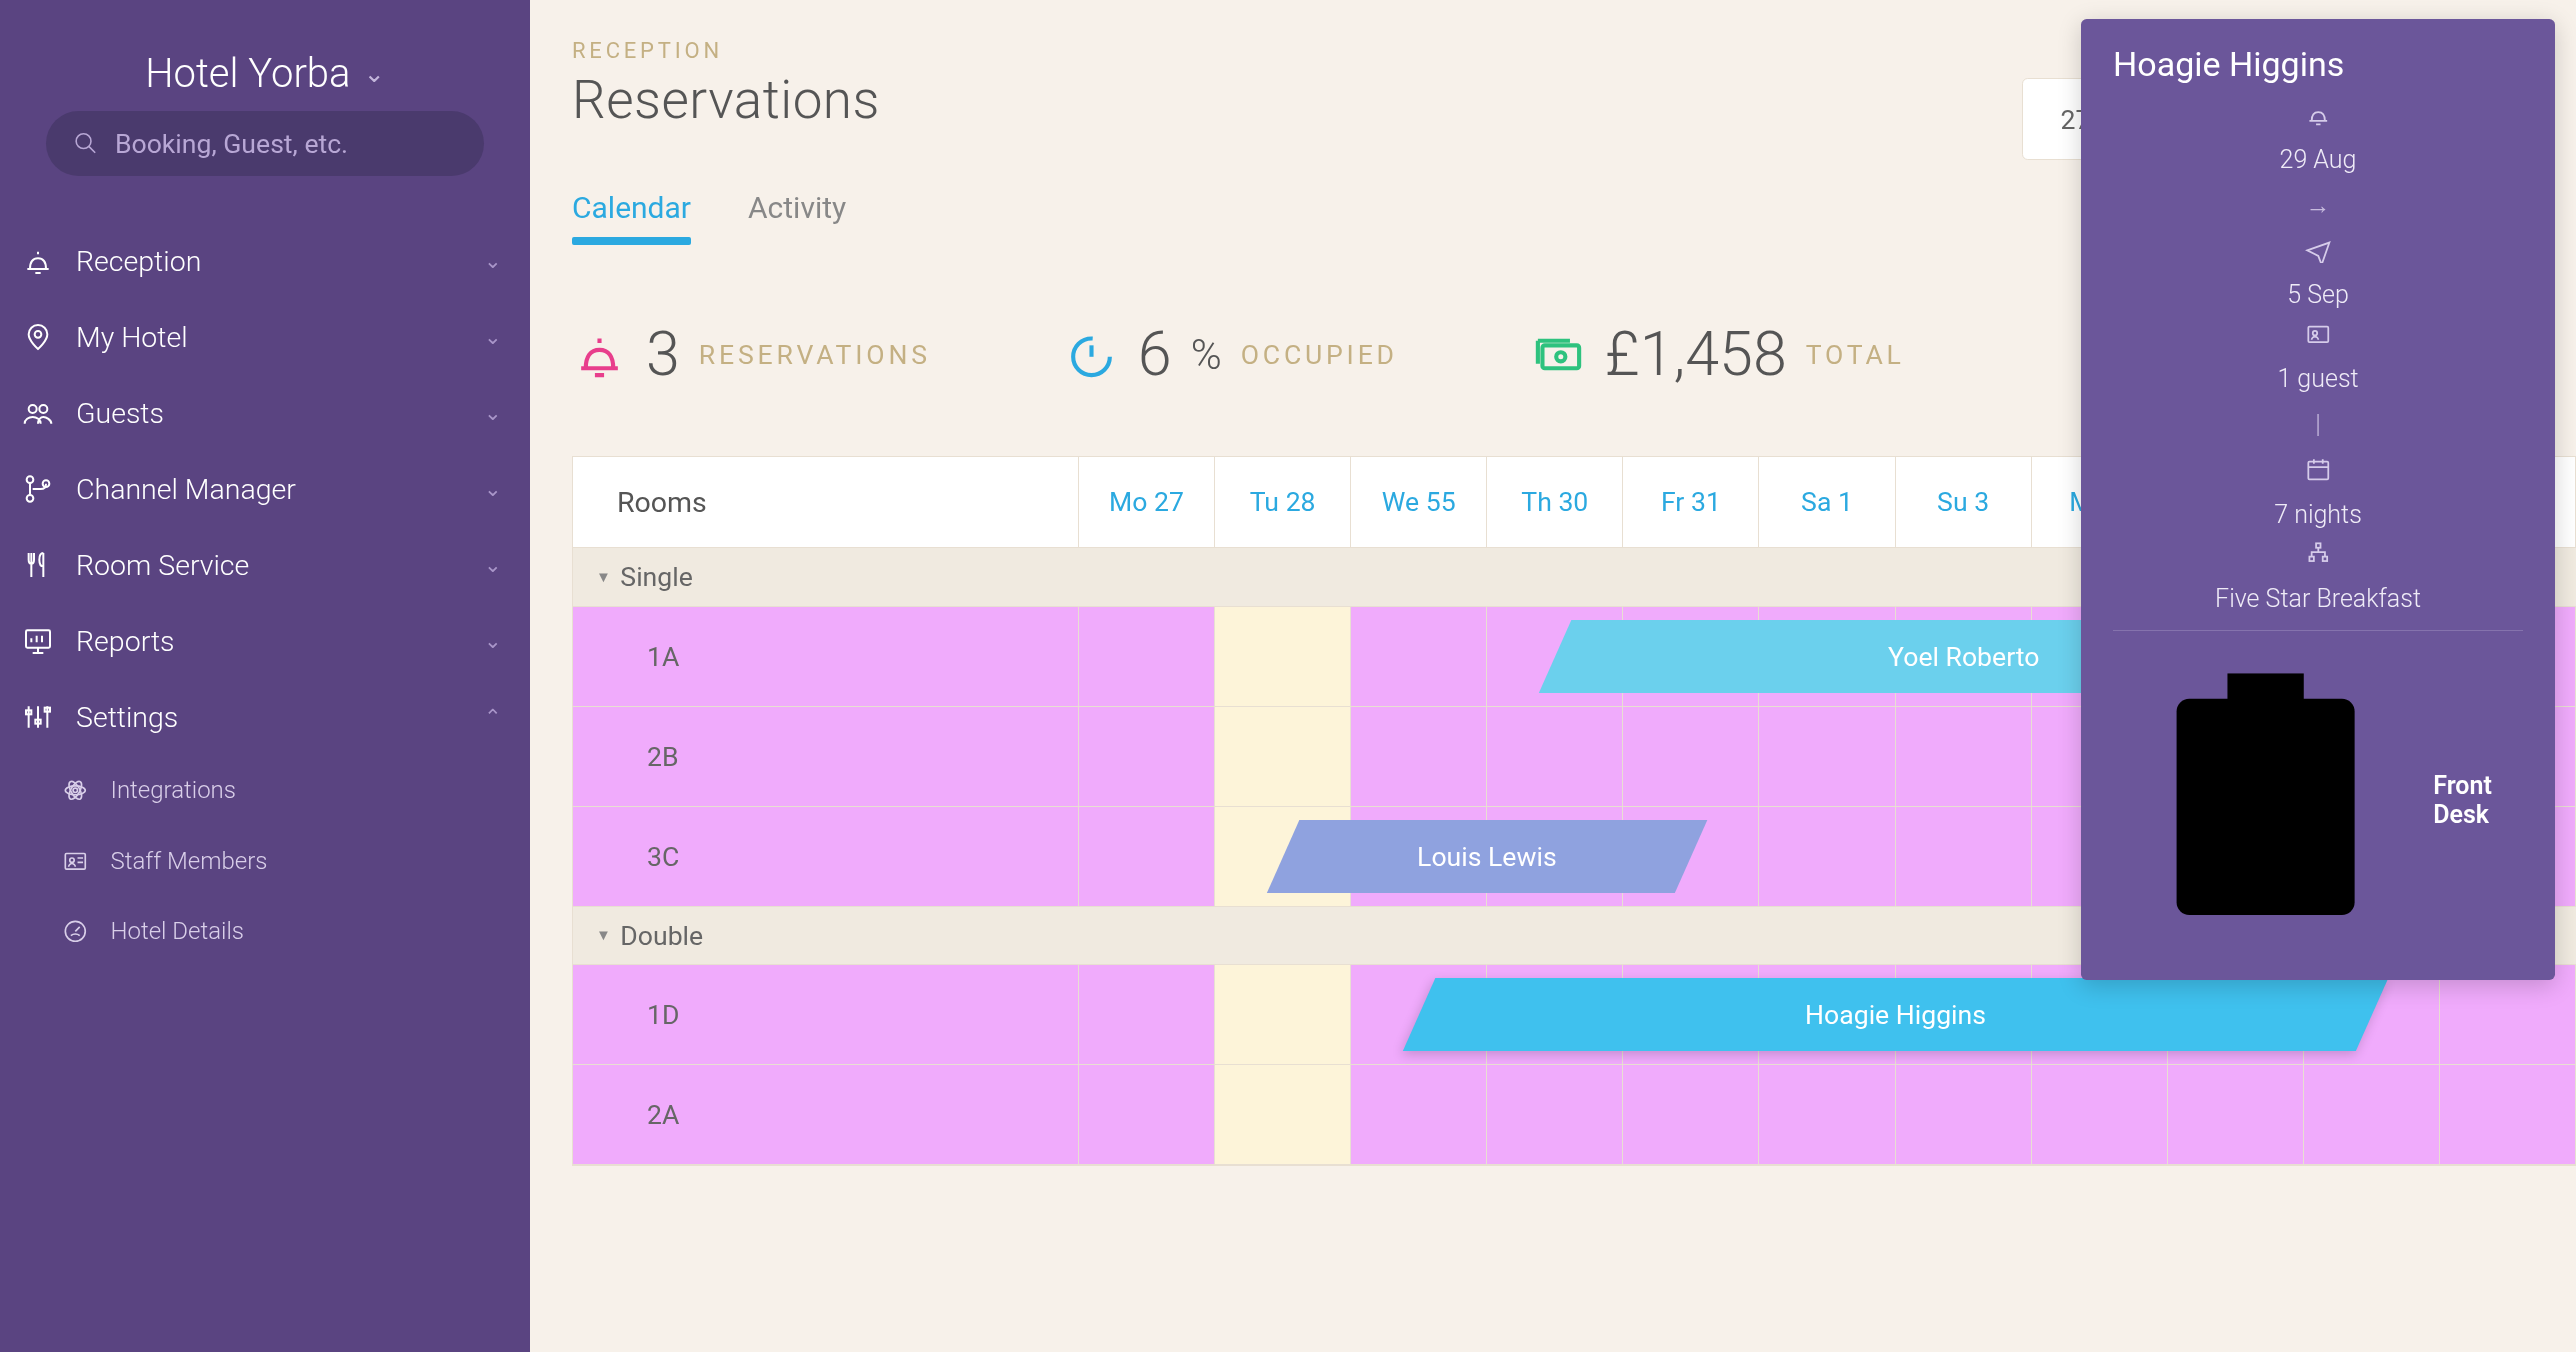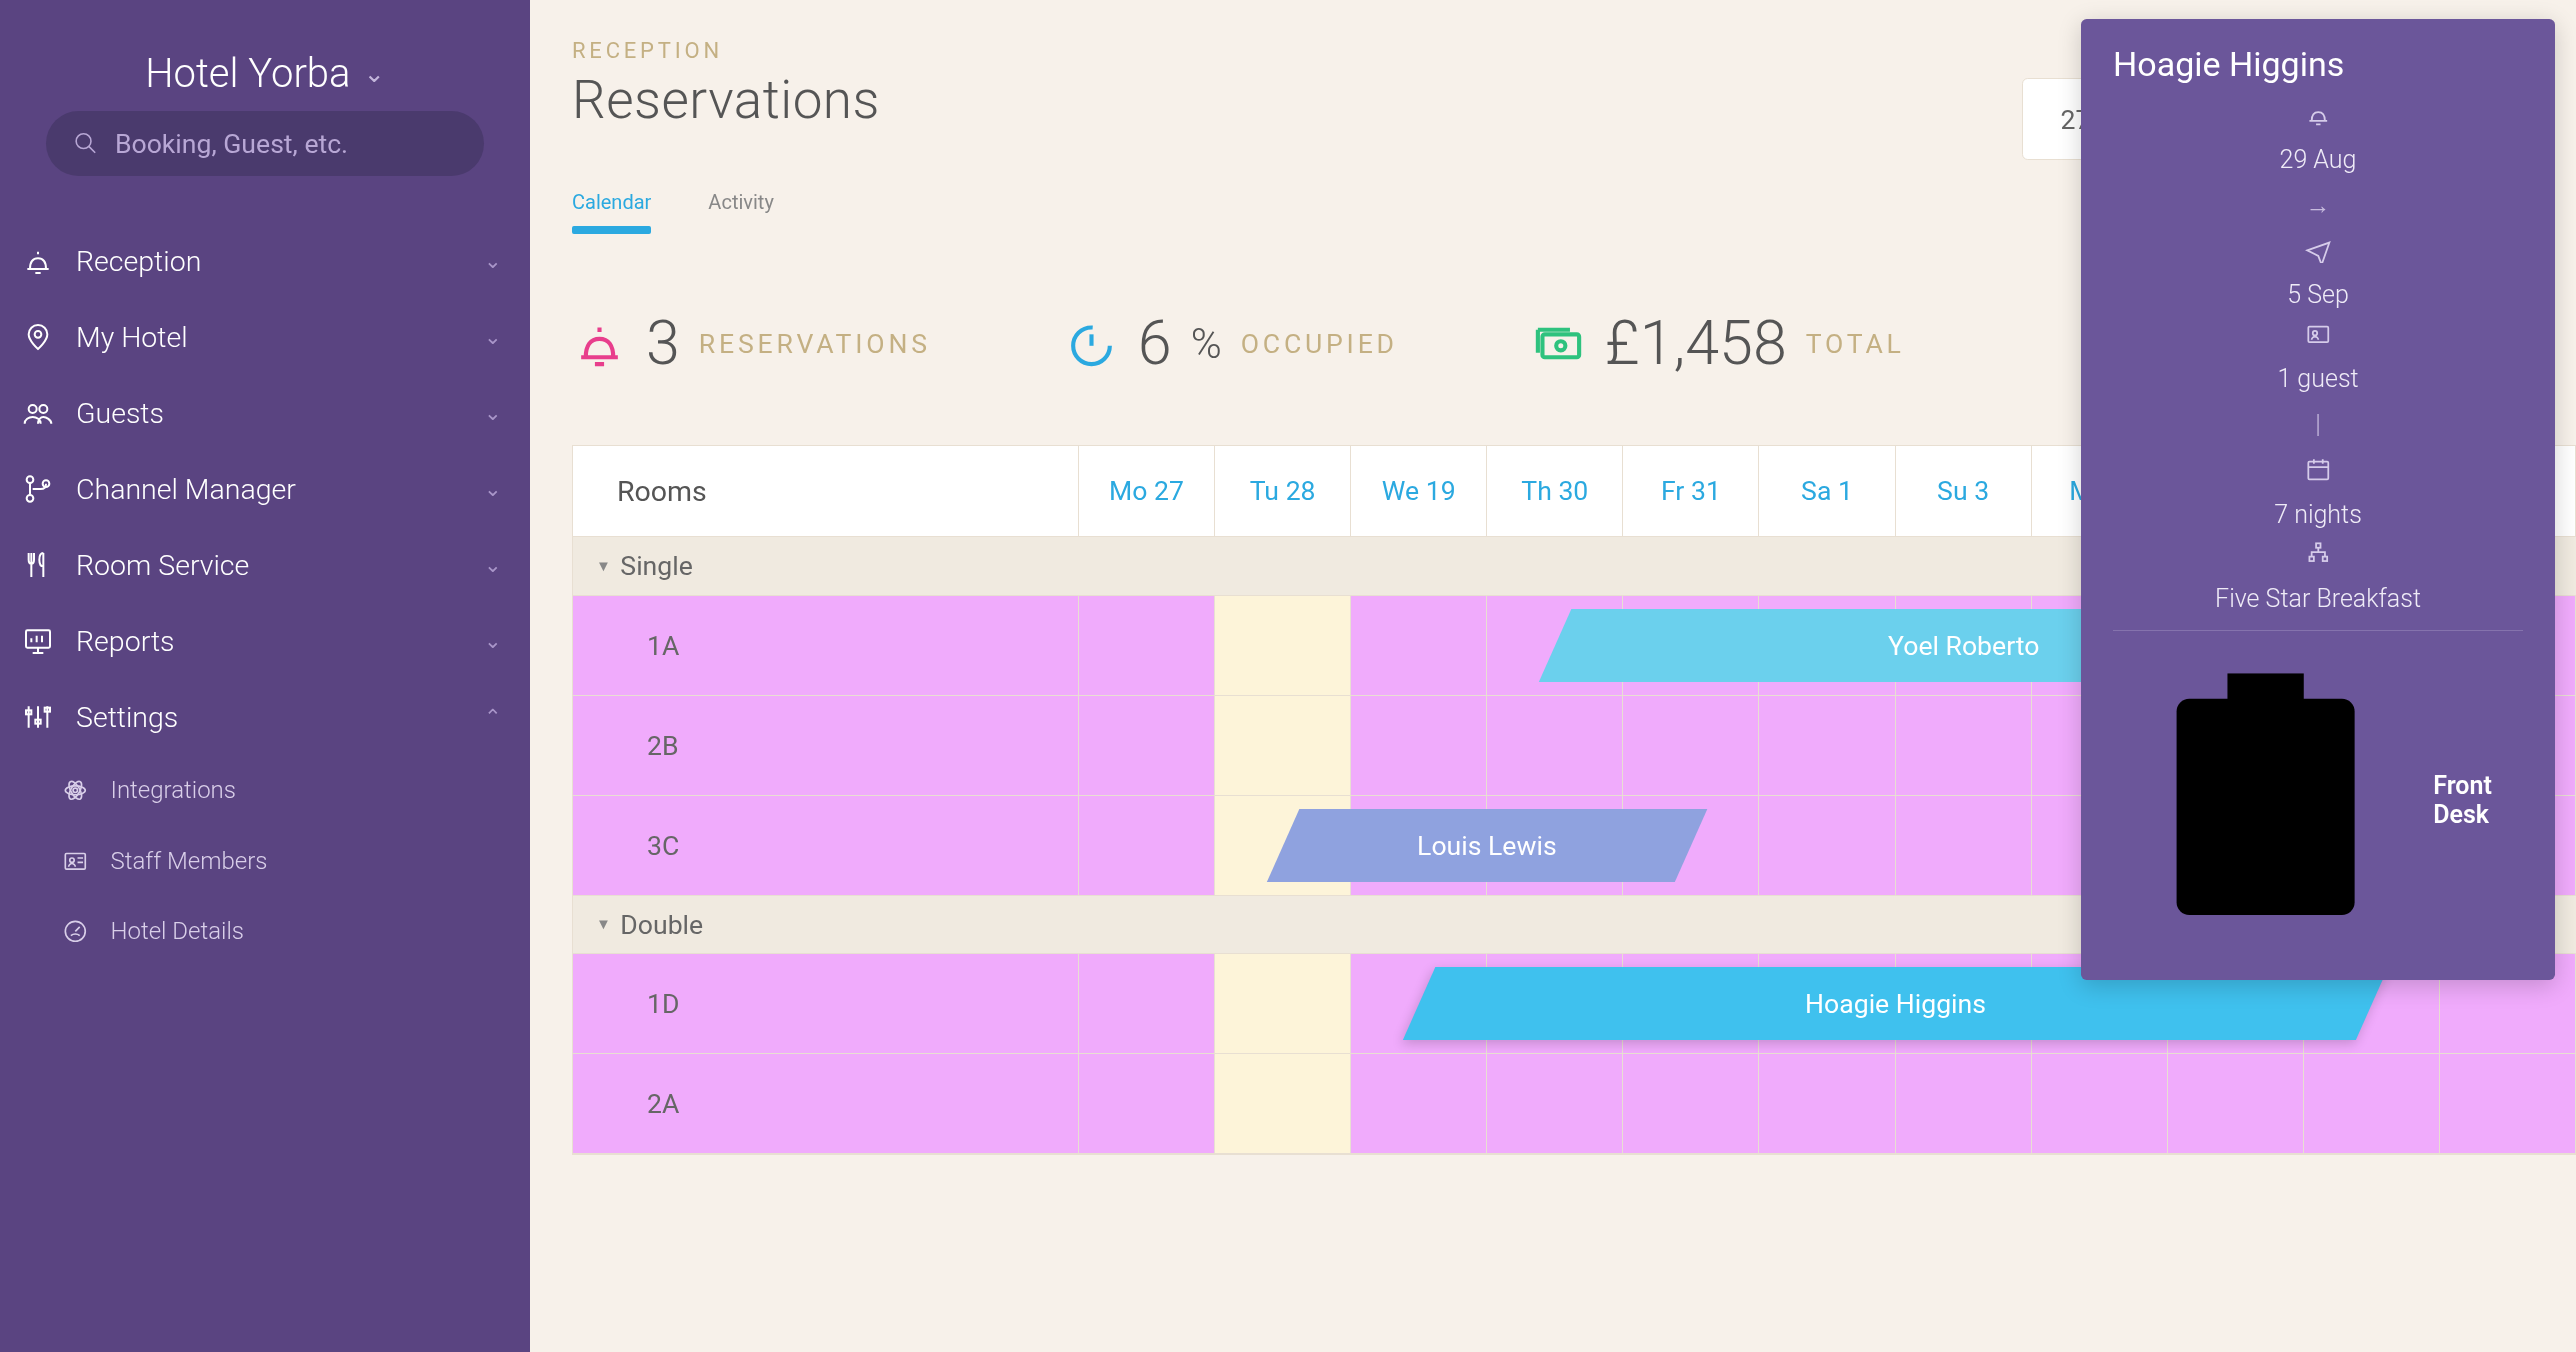--- a/index.html
+++ b/index.html
@@ -33,21 +33,21 @@
 .page-title { font-size: 53px; font-weight: 300; color: #555; margin-top: 5.7px; letter-spacing: 0.5px; }
 
 .header-row { display: flex; align-items: flex-start; }
 .header-row .spacer { flex: 1; }
 
 .date-range { margin-top: 40px; margin-right: 42px; background: #fff; border: 0.9px solid #e8dfd2; border-radius: 5.7px; padding: 21px 38px; display: flex; align-items: center; gap: 57px; font-size: 26.6px; color: #666; }
 .date-range .sep { width: 0.9px; height: 38px; background: #e2dace; }
 .date-range .chev { color: #aaa; font-size: 19px; }
 
 .tabs { display: flex; gap: 57px; margin-top: 30px; }
-.tab { font-size: 20px; color: #888; padding-bottom: 17px; cursor: pointer; position: relative; text-align: right; }
+.tab { font-size: 30px; color: #888; padding-bottom: 17px; cursor: pointer; position: relative; text-align: right; }
 .tab.active { color: #2ba9e0; }
 .tab.active::after { content: ''; position: absolute; left: 0; right: 0; bottom: -2.8px; height: 7.6px; background: #2ba9e0; border-radius: 1.9px; }
 
 .stats { display: flex; gap: 133px; margin-top: 76px; padding-right: 42px; }
 .stat { display: flex; align-items: center; gap: 19px; }
 .stat .big { font-size: 61px; font-weight: 300; color: #555; }
 .stat .pct { font-size: 42px; color: #555; font-weight: 300; }
 .stat .label { font-size: 26.6px; letter-spacing: 3.8px; color: #c4b083; text-transform: uppercase; }
 .stat .icon { width: 55px; height: 55px; }
 .stat .icon svg { width: 100%; height: 100%; fill: none; stroke-width: 1.8; }
@@ -254,21 +254,21 @@
         <span class="big"><span>£</span><span>1,458</span></span>
         <span class="label">TOTAL</span>
       </div>
     </div>
 
     <div class="cal-wrap">
       <div class="cal-head" id="cal-head">
         <div class="room-col">Rooms</div>
       <div class="day-head">Mo 27</div>
           <div class="day-head">Tu 28</div>
-          <div class="day-head">We 19</div>
+          <div class="day-head">We 55</div>
           <div class="day-head">Th 30</div>
           <div class="day-head">Fr 31</div>
           <div class="day-head">Sa 1</div>
           <div class="day-head">Su 3</div>
           <div class="day-head">Mo 3</div>
           <div class="day-head">Tu 4</div>
           <div class="day-head">We 5</div>
           <div class="day-head">Th 6</div>
         </div>
       <div id="cal-body">

